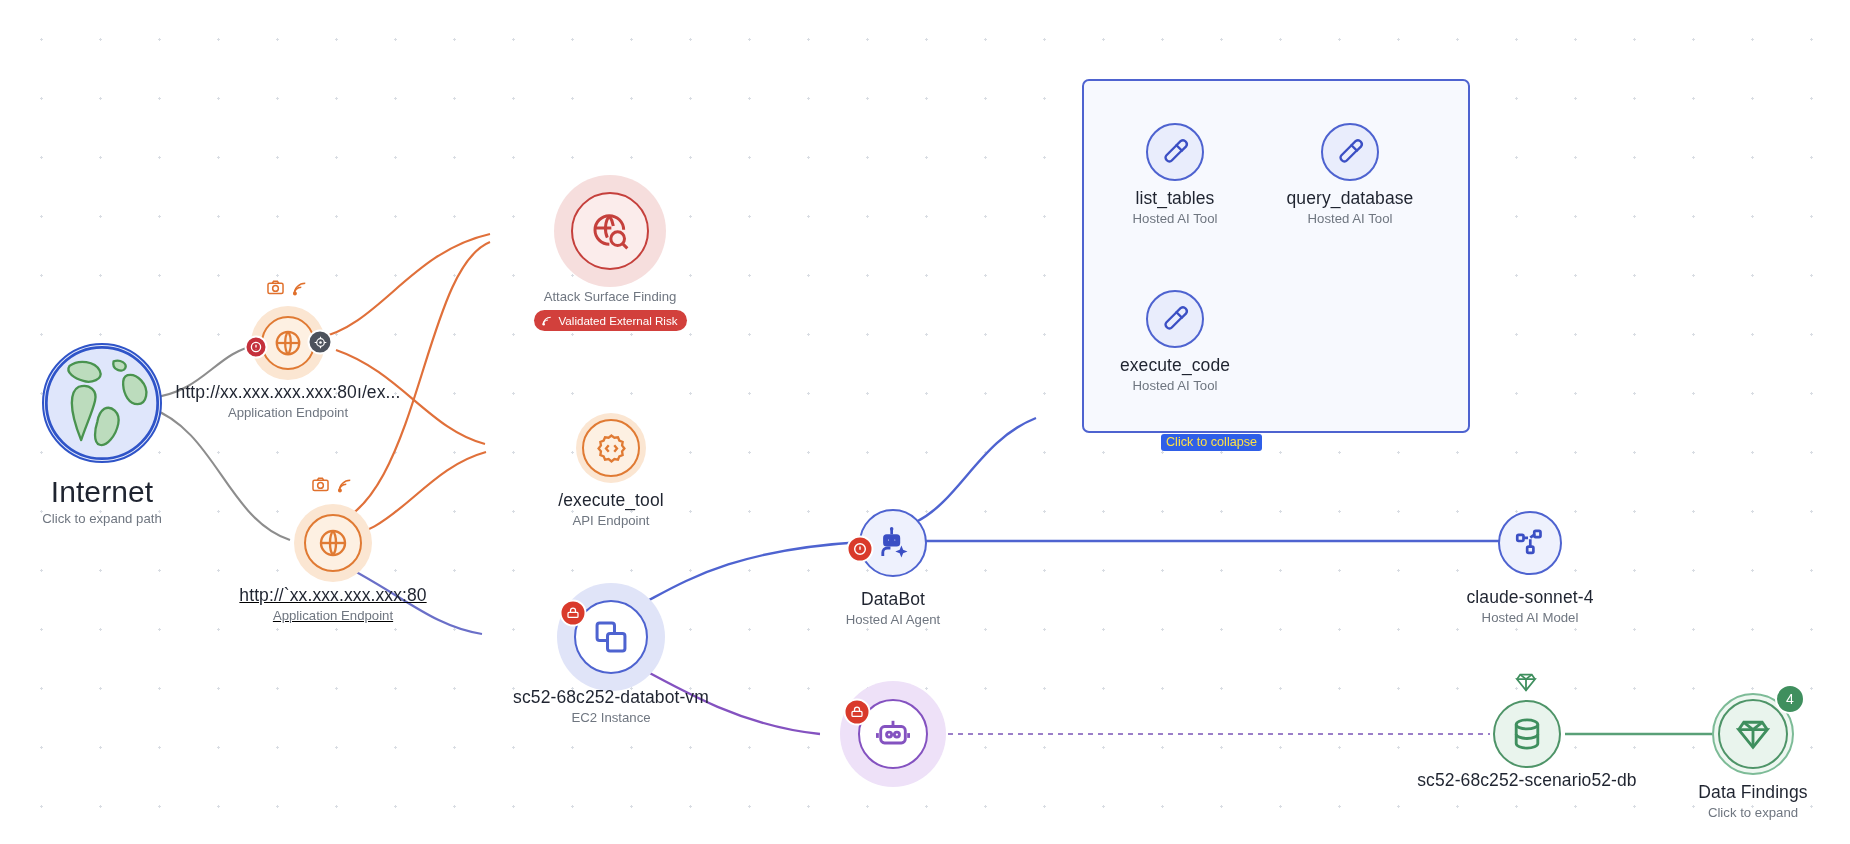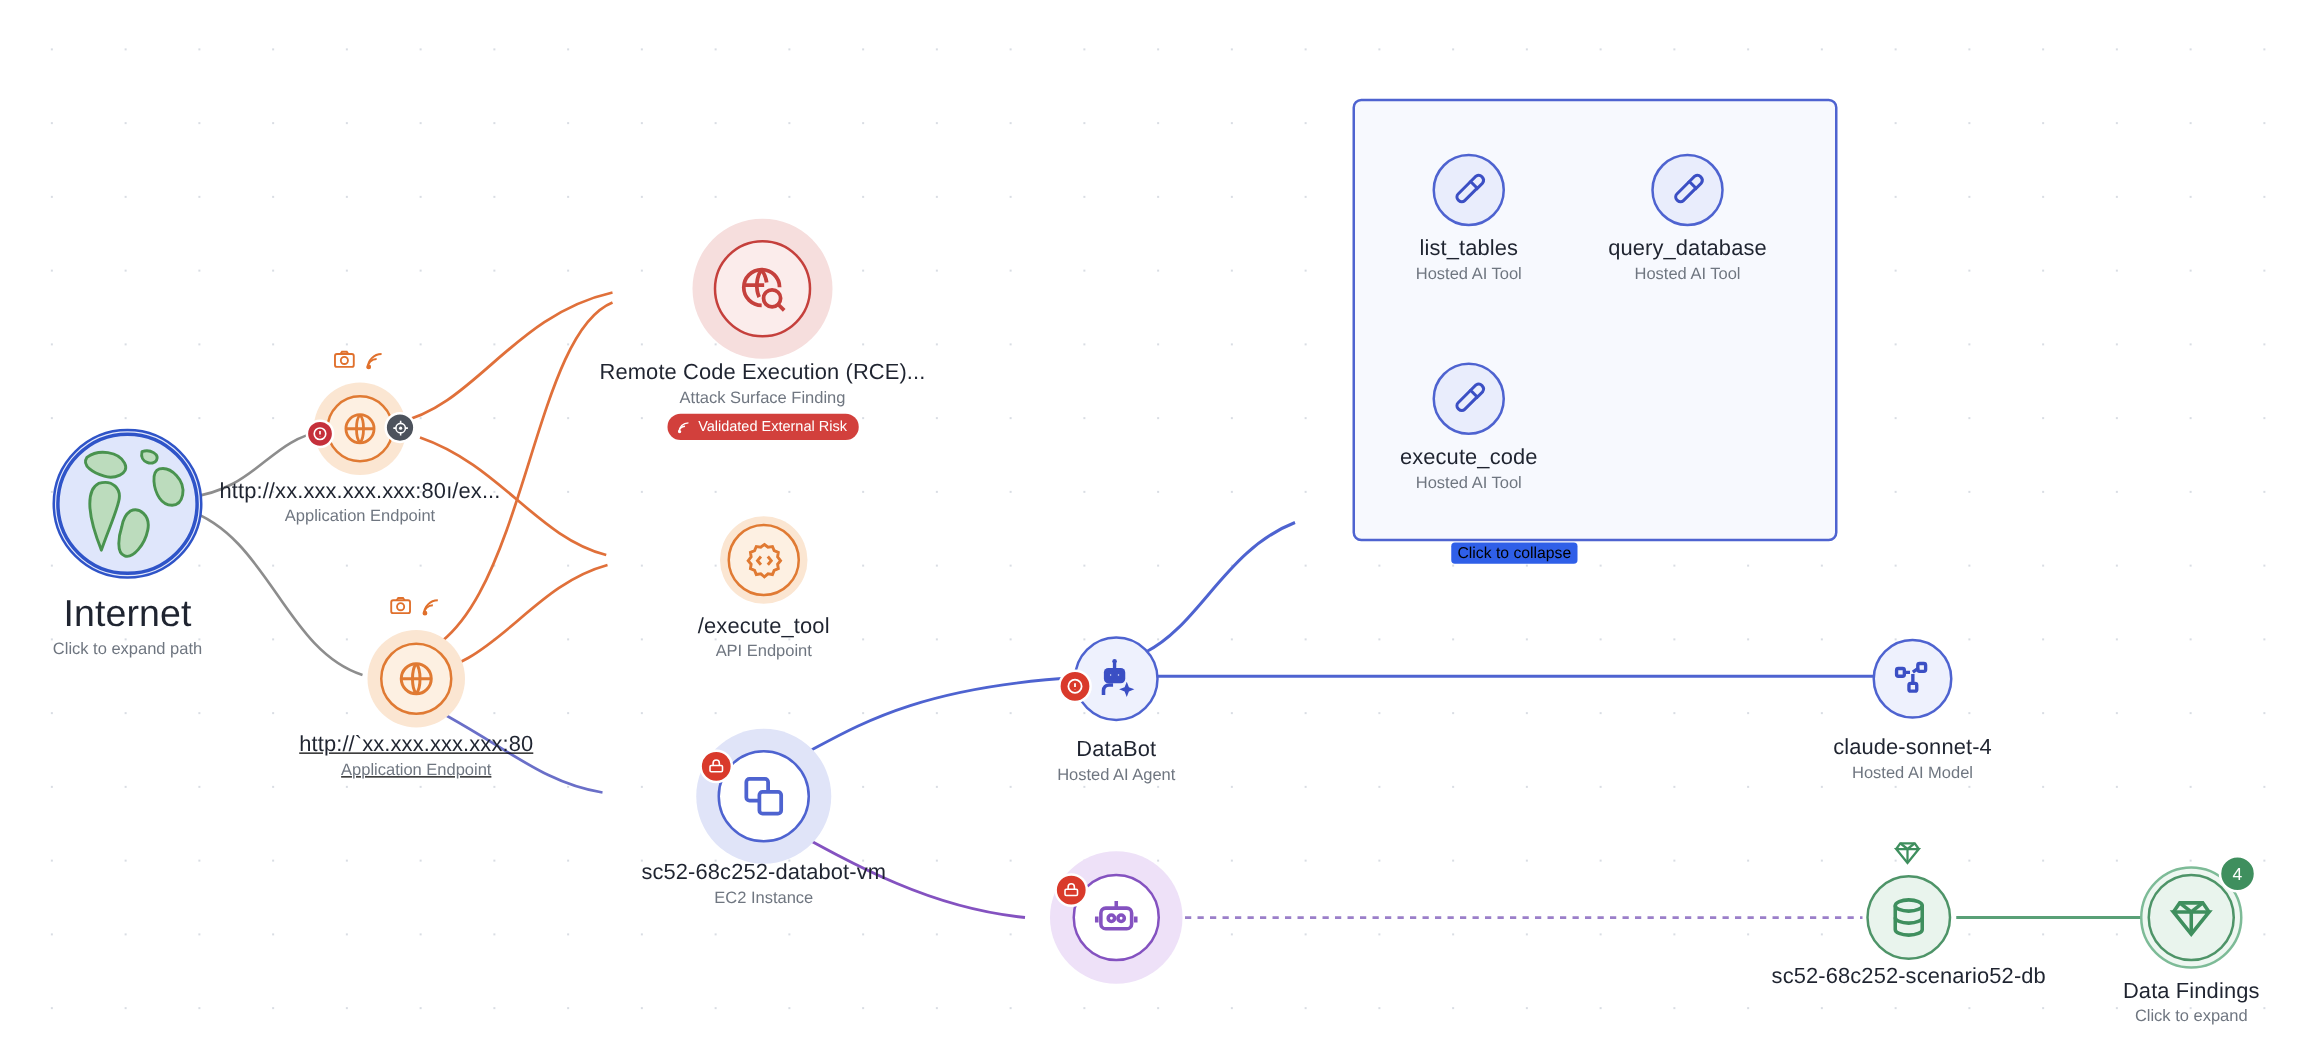--- a/index.html
+++ b/index.html
@@ -66,21 +66,21 @@
 
   
   .group {
     position: absolute;
     background: #f7f9fe;
     border: 2.2px solid #4e63d0;
     border-radius: 7px;
   }
   .collapse-tag {
     position: absolute;
-    background: #2f5fe8; color: #000000;
+    background: #2f5fe8; color: #fde047;
     font-size: 12.6px; line-height: 15px;
     padding: 1px 5px; border-radius: 3px;
     white-space: nowrap;
   }
 
   
   .count {
     position: absolute; width: 30px; height: 30px; border-radius: 50%;
     background: #3f8f5e; color: #fff;
     display: flex; align-items: center; justify-content: center;
@@ -216,21 +216,20 @@
       <svg width="40" height="40" viewBox="0 0 24 24" fill="none" stroke="#c5403c" stroke-width="1.8">
         <path d="M20.2 11.3A8.6 8.6 0 1 0 11.6 20"></path>
         <path d="M3.6 10.2h9.2"></path>
           <path d="M11.6 3a13 13 0 0 1 2.4 6"></path>
           <path d="M11.6 3c-2.6 3-3 9.2-1.2 13"></path>
         <circle cx="16.6" cy="16.6" r="4.1"></circle>
           <path d="M19.7 19.7L22.4 22.4"></path>
       </svg>
     </div>
     <div class="lbl" style="top:56px; width:520px;">
-      <div class="ttl">Remote Code Execution (RCE)...</div>
       <div class="sub">Attack Surface Finding</div>
       <div class="pill">
         <svg width="13" height="13" viewBox="0 0 24 24" fill="none" stroke="#ffffff" stroke-width="2">
           <path d="M4 20a14 14 0 0 1 14-14"></path>
             <path d="M4 20a9 9 0 0 1 9-9"></path>
             <circle cx="5" cy="19" r="1.4" fill="#ffffff"></circle>
         </svg>
         <span>Validated External Risk</span>
       </div>
     </div>

